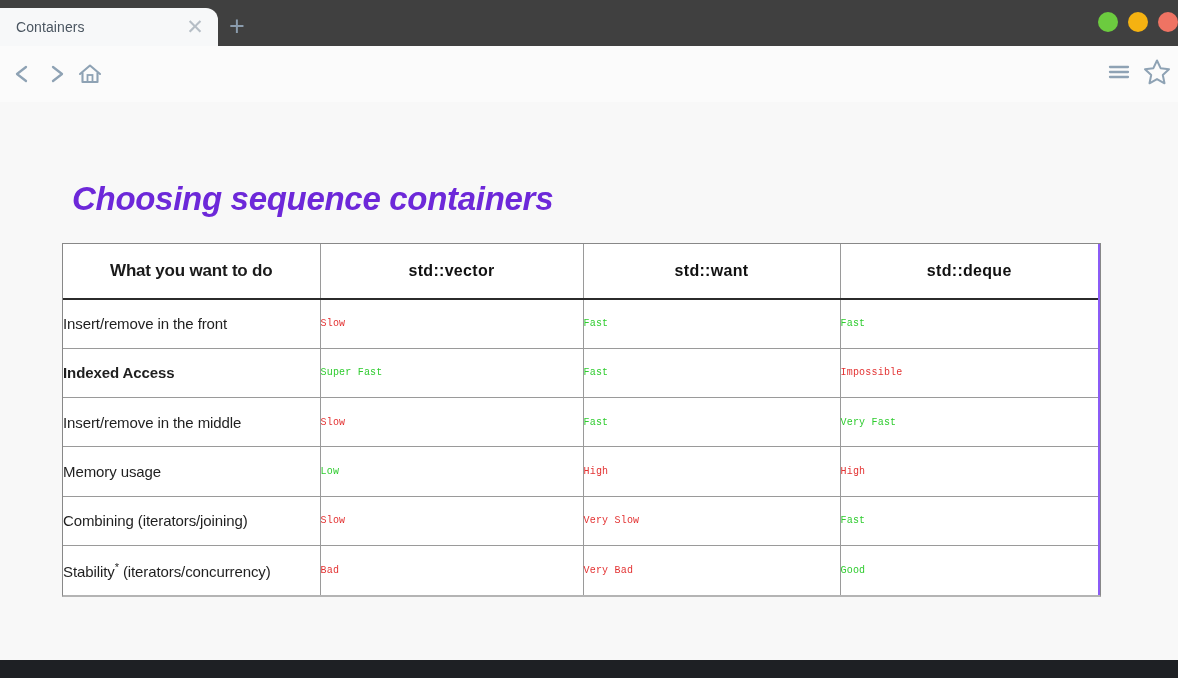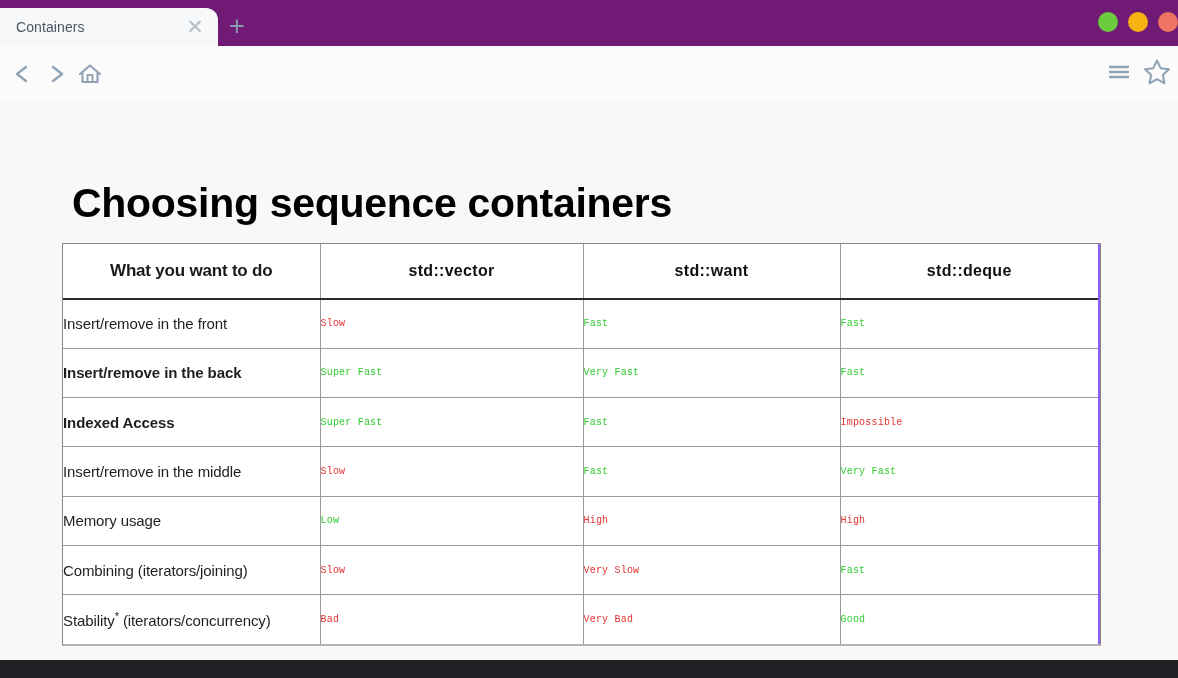--- a/index.html
+++ b/index.html
@@ -11,21 +11,21 @@
   #app {
     position: relative;
     width: 1178px; height: 678px;
     background: #f8f8f8;
   }
 
   
   .titlebar {
     position: absolute; left: 0; top: 0;
     width: 1178px; height: 56px;
-    background: #701a75;
+    background: #404040;
   }
   .tab {
     position: absolute; left: 0; top: 8px;
     width: 218px; height: 38px;
     background: #f7f8f9;
     border-top-right-radius: 12px;
     display: flex; align-items: center;
   }
   .tab-label {
     margin-left: 16px;
@@ -92,24 +92,25 @@
   }
 
   
   .content {
     position: absolute; left: 0; top: 102px;
     width: 1178px; height: 558px;
     background: #f8f8f8;
   }
   .page-title {
     position: absolute; left: 72px; top: 78px;
-    font-size: 41px;
+    font-size: 33px;
     font-weight: bold;
-    color: #000000;
+    color: #6d28d9;
     letter-spacing: -.3px;
+    font-style: italic;
   }
 
   .tablewrap {
     position: absolute; left: 62px; top: 141px;
     width: 1037px;
     background: #8b5cf6;
     border: 1px solid #888;
     border-bottom: 2px solid #b4b4b4;
   }
   table.cmp {
@@ -264,26 +265,20 @@
           </tr>
         </thead>
         <tbody id="tbody">
             <tr>
               <td class="rowlabel">Insert/remove in the front</td>
               <td class="val v-bad">Slow</td>
               <td class="val v-good">Fast</td>
               <td class="val v-good">Fast</td>
             </tr>
             <tr>
-              <td class="rowlabel bold">Insert/remove in the back</td>
-              <td class="val v-good">Super Fast</td>
-              <td class="val v-good">Very Fast</td>
-              <td class="val v-good">Fast</td>
-            </tr>
-            <tr>
               <td class="rowlabel bold">Indexed Access</td>
               <td class="val v-good">Super Fast</td>
               <td class="val v-good">Fast</td>
               <td class="val v-bad">Impossible</td>
             </tr>
             <tr>
               <td class="rowlabel">Insert/remove in the middle</td>
               <td class="val v-bad">Slow</td>
               <td class="val v-good">Fast</td>
               <td class="val v-good">Very Fast</td>

